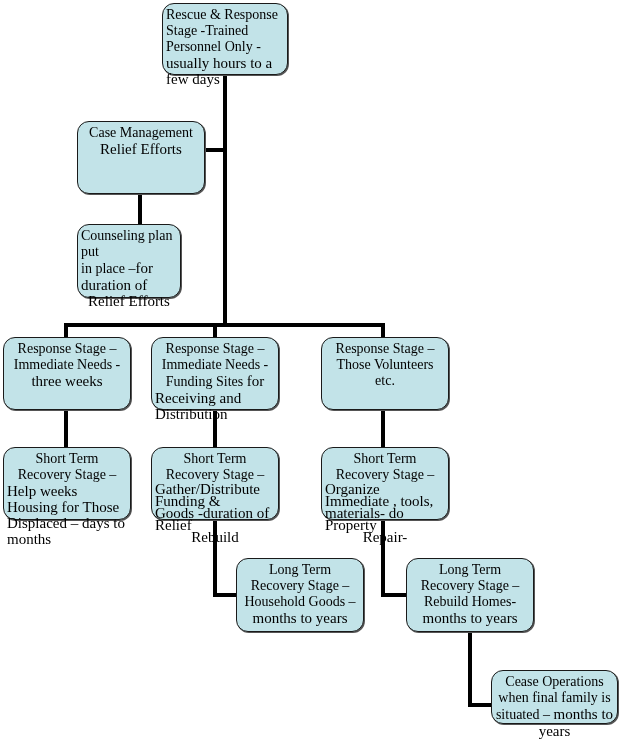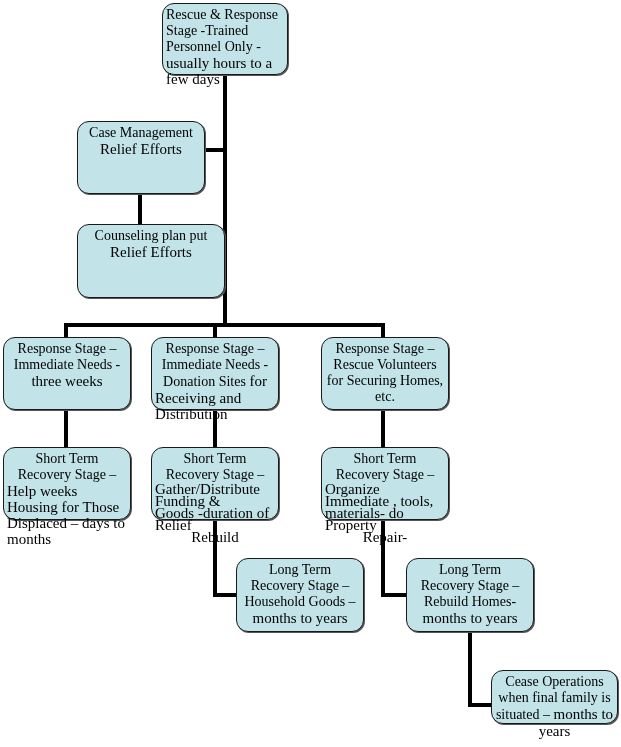--- a/index.html
+++ b/index.html
@@ -50,42 +50,42 @@
 <div class="box" style="left:162px; top:3px; width:126px; height:72px;">
   <div class="big" style="line-height:16px;">Rescue &amp; Response Stage -Trained Personnel Only -</div>
   <div class="small">usually hours to a few days</div>
 </div>
 
 <div class="box" style="left:77px; top:114px; width:128px; height:73px;margin-top:7px;">
   <div class="big">Case Management</div>
   <div class="small">Relief Efforts</div>
 </div>
 
-<div class="box" style="left:77px; top:224px; width:148px; height:74px;">
+<div class="box" style="left:77px; top:224px; width:104px; height:74px;">
   <div class="big">Counseling plan put</div>
+  <div><span class="big">in place –</span><span class="small">for duration of</span></div>
   <div class="small">Relief Efforts</div>
 </div>
 
 <div class="box" style="left:3px; top:337px; width:128px; height:73px;">
   <div class="big">Response Stage –</div>
   <div class="big">Immediate Needs -</div>
   <div class="small">three weeks</div>
 </div>
 
 <div class="box" style="left:151px; top:337px; width:128px; height:73px;">
   <div class="big">Response Stage –</div>
   <div class="big">Immediate Needs -</div>
-  <div><span class="big">Donation Sites </span><span class="small">for</span></div>
+  <div><span class="big">Funding Sites </span><span class="small">for</span></div>
   <div class="small">Receiving and Distribution</div>
 </div>
 
 <div class="box" style="left:321px; top:337px; width:128px; height:73px;">
   <div class="big">Response Stage –</div>
-  <div class="big">Rescue Volunteers</div>
-  <div class="big">for Securing Homes,</div>
+  <div class="big">Those Volunteers</div>
   <div class="big">etc.</div>
 </div>
 
 <div class="box" style="left:3px; top:447px; width:128px; height:73px;">
   <div class="big">Short Term</div>
   <div class="big">Recovery Stage –</div>
   <div class="small">Help weeks Housing for Those</div>
   <div class="small">Displaced – days to months</div>
 </div>
 

